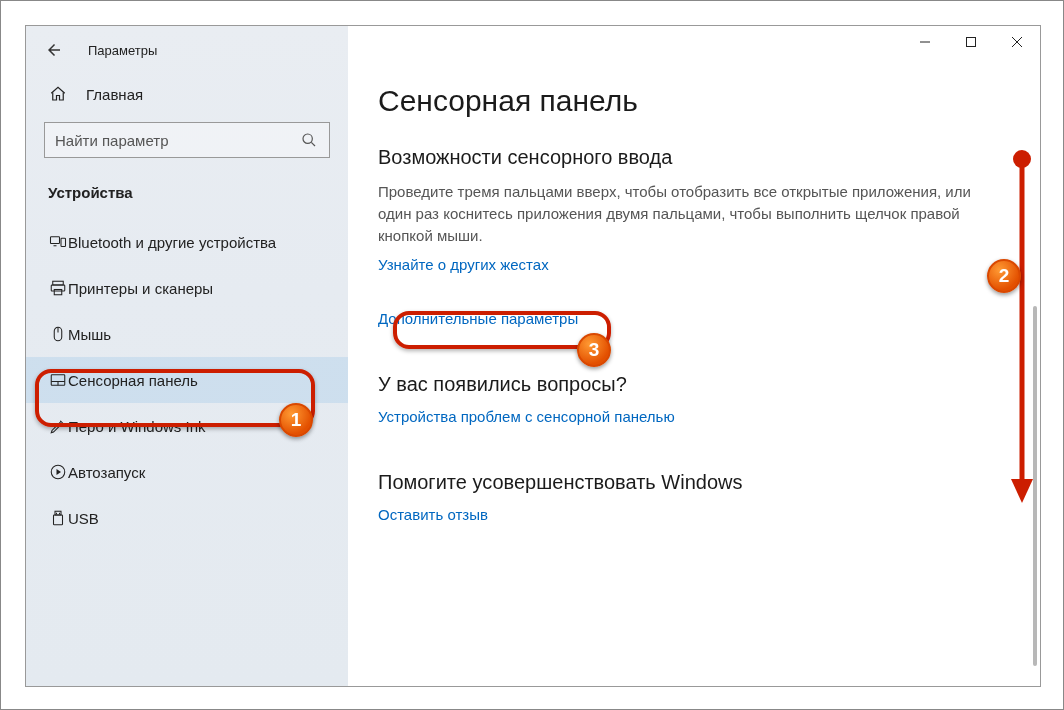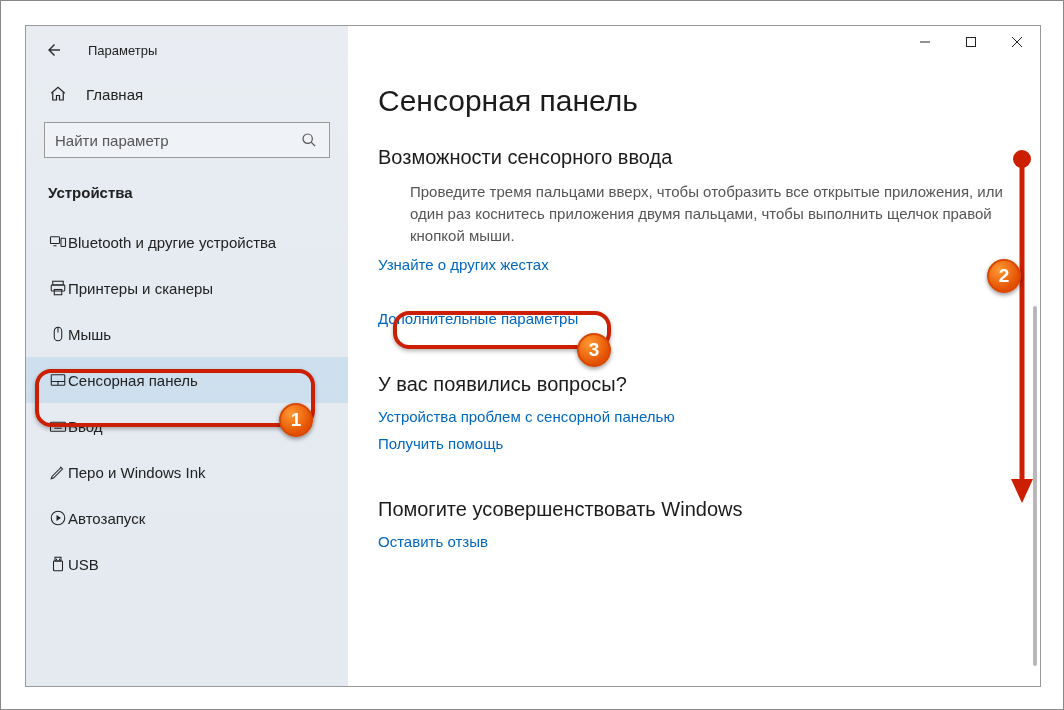--- a/index.html
+++ b/index.html
@@ -21,21 +21,21 @@
 .section-title { font-size: 15px; font-weight: 700; color: #222; padding: 26px 0 18px 22px; }
 
 .nav-item { display: flex; align-items: center; height: 46px; padding-left: 22px; cursor: pointer; font-size: 15px; color: #222; }
 .nav-item.active { background: rgba(0,120,215,0.10); }
 
 .icon { width: 20px; height: 20px; display: inline-flex; align-items: center; justify-content: center; color: #222; flex-shrink: 0; }
 
 .content { flex: 1; height: 100%; padding: 0 30px 0 30px; position: relative; overflow: hidden; }
 .page-title { font-size: 30px; font-weight: 400; color: #1b1b1b; padding-top: 58px; padding-bottom: 28px; }
 .sect-h { font-size: 20px; font-weight: 400; color: #1b1b1b; margin-bottom: 12px; }
-.body-text { font-size: 15px; color: #555; line-height: 1.45; margin-bottom: 10px; max-width: 610px; margin-left: 32px; }
+.body-text { font-size: 15px; color: #555; line-height: 1.45; margin-bottom: 10px; max-width: 610px; }
 .link { font-size: 15px; color: #0067c0; cursor: pointer; display: inline-block; }
 .link-block { display: block; margin-bottom: 10px; }
 .gap { height: 36px; }
 
 .win-controls { position: absolute; top: 0; right: 0; display: flex; }
 .win-btn { width: 46px; height: 32px; display: flex; align-items: center; justify-content: center; cursor: pointer; }
 
 .scrollbar-track { position: absolute; right: 2px; top: 130px; width: 6px; height: 520px; }
 .scrollbar-thumb { width: 4px; height: 360px; background: #b8b8b8; border-radius: 2px; margin-left: 1px; margin-top: 150px; cursor: pointer; }
 
@@ -116,29 +116,20 @@
             <svg width="18" height="18" viewBox="0 0 24 24" fill="none" stroke="#222" stroke-width="1.4">
               <rect x="3" y="5" width="18" height="14" rx="1"></rect>
               <path d="M3 14h18M12 14v5"></path>
             </svg>
           </span>
      <span>Сенсорная панель</span>
    </div>
    <div class="nav-item">
      <span class="icon">
             <svg width="18" height="18" viewBox="0 0 24 24" fill="none" stroke="#222" stroke-width="1.4">
-              <rect x="2" y="7" width="20" height="12" rx="1"></rect>
-              <path d="M6 11h1M10 11h1M14 11h1M18 11h0M7 15h10"></path>
-            </svg>
-          </span>
-     <span>Ввод</span>
-   </div>
-   <div class="nav-item">
-     <span class="icon">
-            <svg width="18" height="18" viewBox="0 0 24 24" fill="none" stroke="#222" stroke-width="1.4">
               <path d="M3 21l3-1 12-12-2-2L4 18l-1 3zM15 5l3 3"></path>
             </svg>
           </span>
      <span>Перо и Windows Ink</span>
    </div>
    <div class="nav-item">
      <span class="icon">
             <svg width="18" height="18" viewBox="0 0 24 24" fill="none" stroke="#222" stroke-width="1.4">
               <circle cx="12" cy="12" r="9"></circle>
               <path d="M10 8l6 4-6 4V8z" fill="#222" stroke="none"></path>
@@ -184,21 +175,20 @@
     <span class="link">Узнайте о других жестах</span>
 
     <div class="gap"></div>
 
     <span class="link link-block">Дополнительные параметры</span>
 
     <div class="gap"></div>
 
     <div class="sect-h">У вас появились вопросы?</div>
     <span class="link link-block">Устройства проблем с сенсорной панелью</span>
-    <span class="link link-block">Получить помощь</span>
 
     <div class="gap"></div>
 
     <div class="sect-h">Помогите усовершенствовать Windows</div>
     <span class="link link-block">Оставить отзыв</span>
 
     <div class="scrollbar-track">
       <div class="scrollbar-thumb"></div>
     </div>
   </div>

